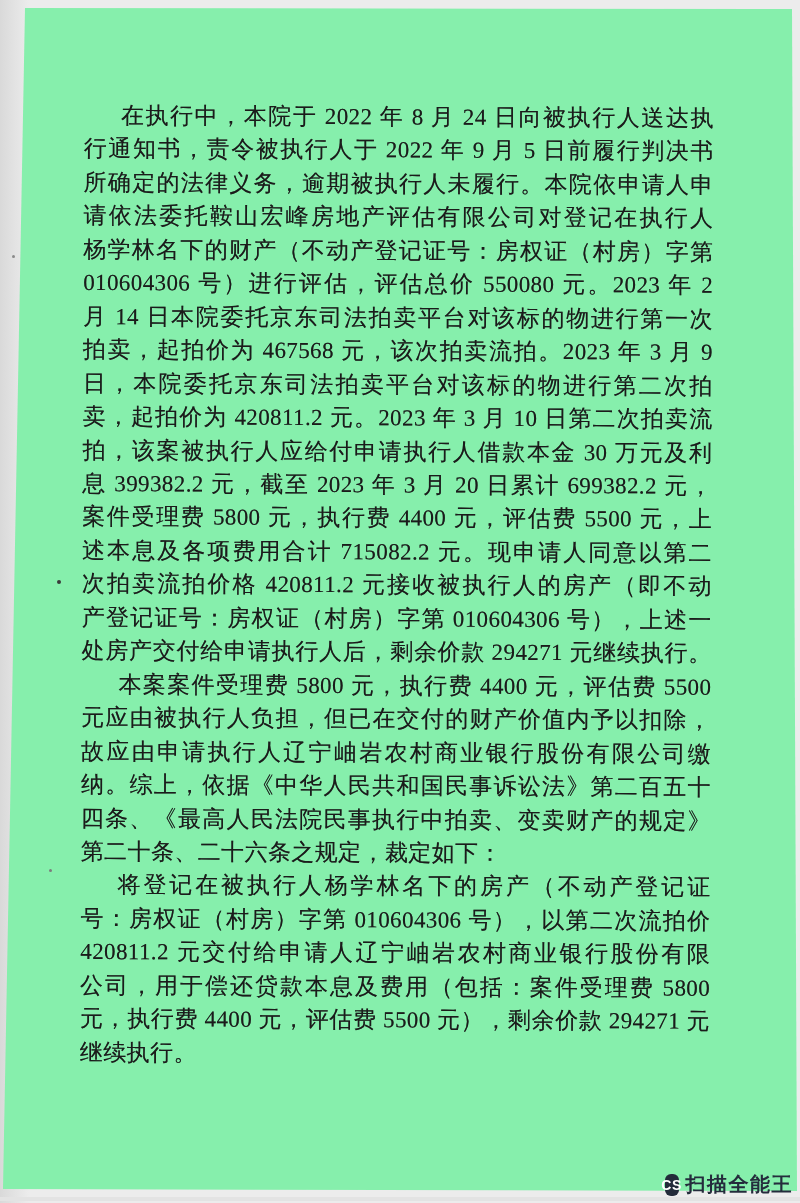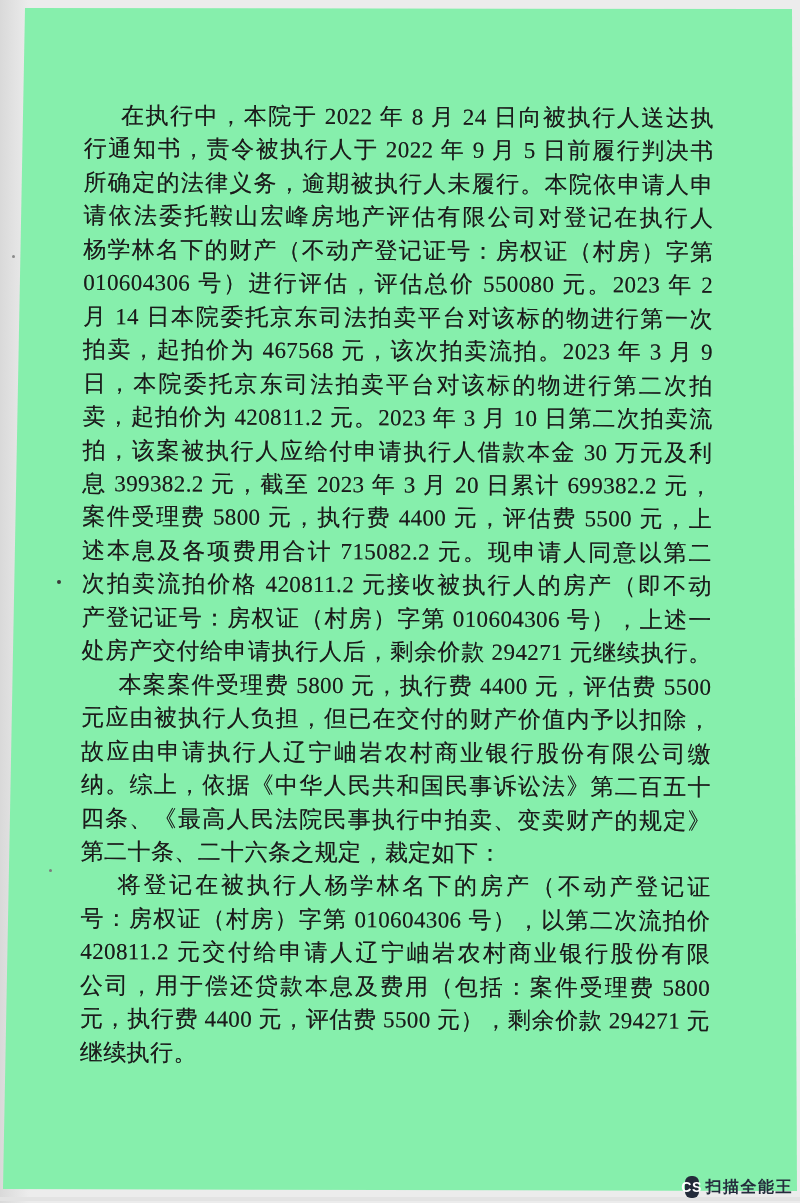--- a/index.html
+++ b/index.html
@@ -82,21 +82,21 @@
     height: 22px;
     border-radius: 6px;
     background: #232b3a;
     color: #ffffff;
     font-size: 14px;
     font-weight: bold;
     letter-spacing: 0.5px;
   }
   .wm-label {
     color: #242c3c;
-    font-size: 16px;
+    font-size: 20px;
     font-weight: bold;
     letter-spacing: 1.5px;
     white-space: nowrap;
   }
 </style>
 </head>
 <body>
 
 <div class="edge-shade-left"></div>
 <div class="edge-shade-bottom"></div>

